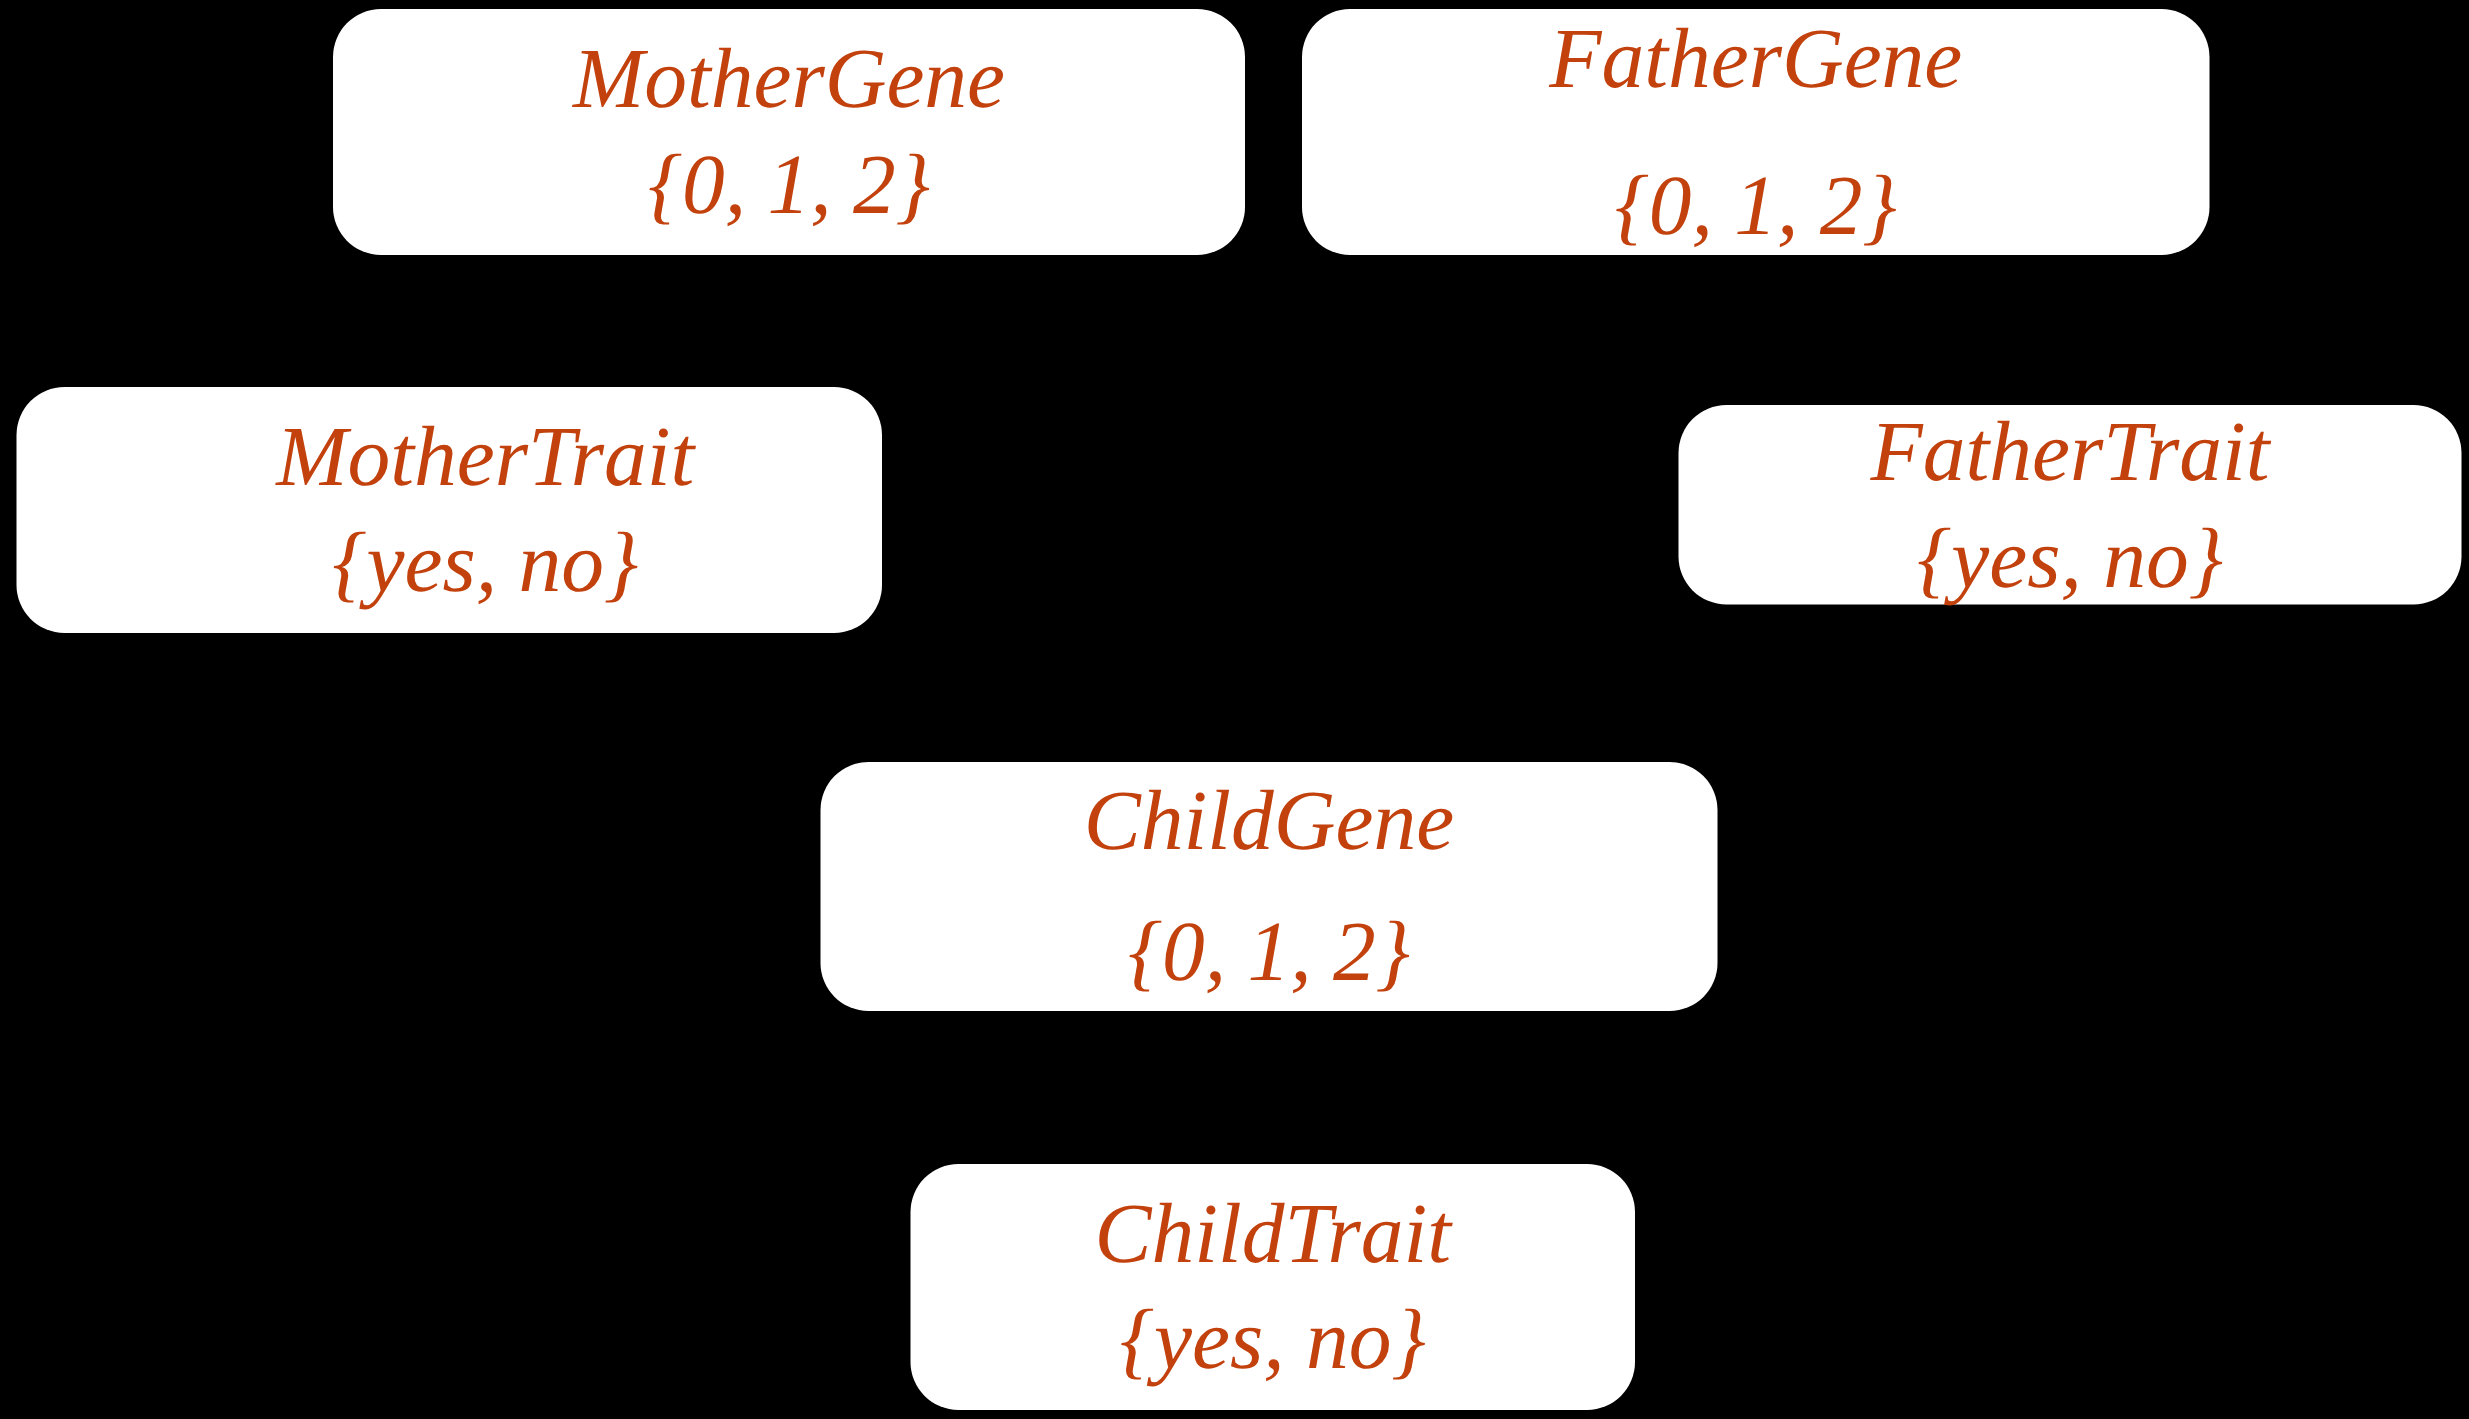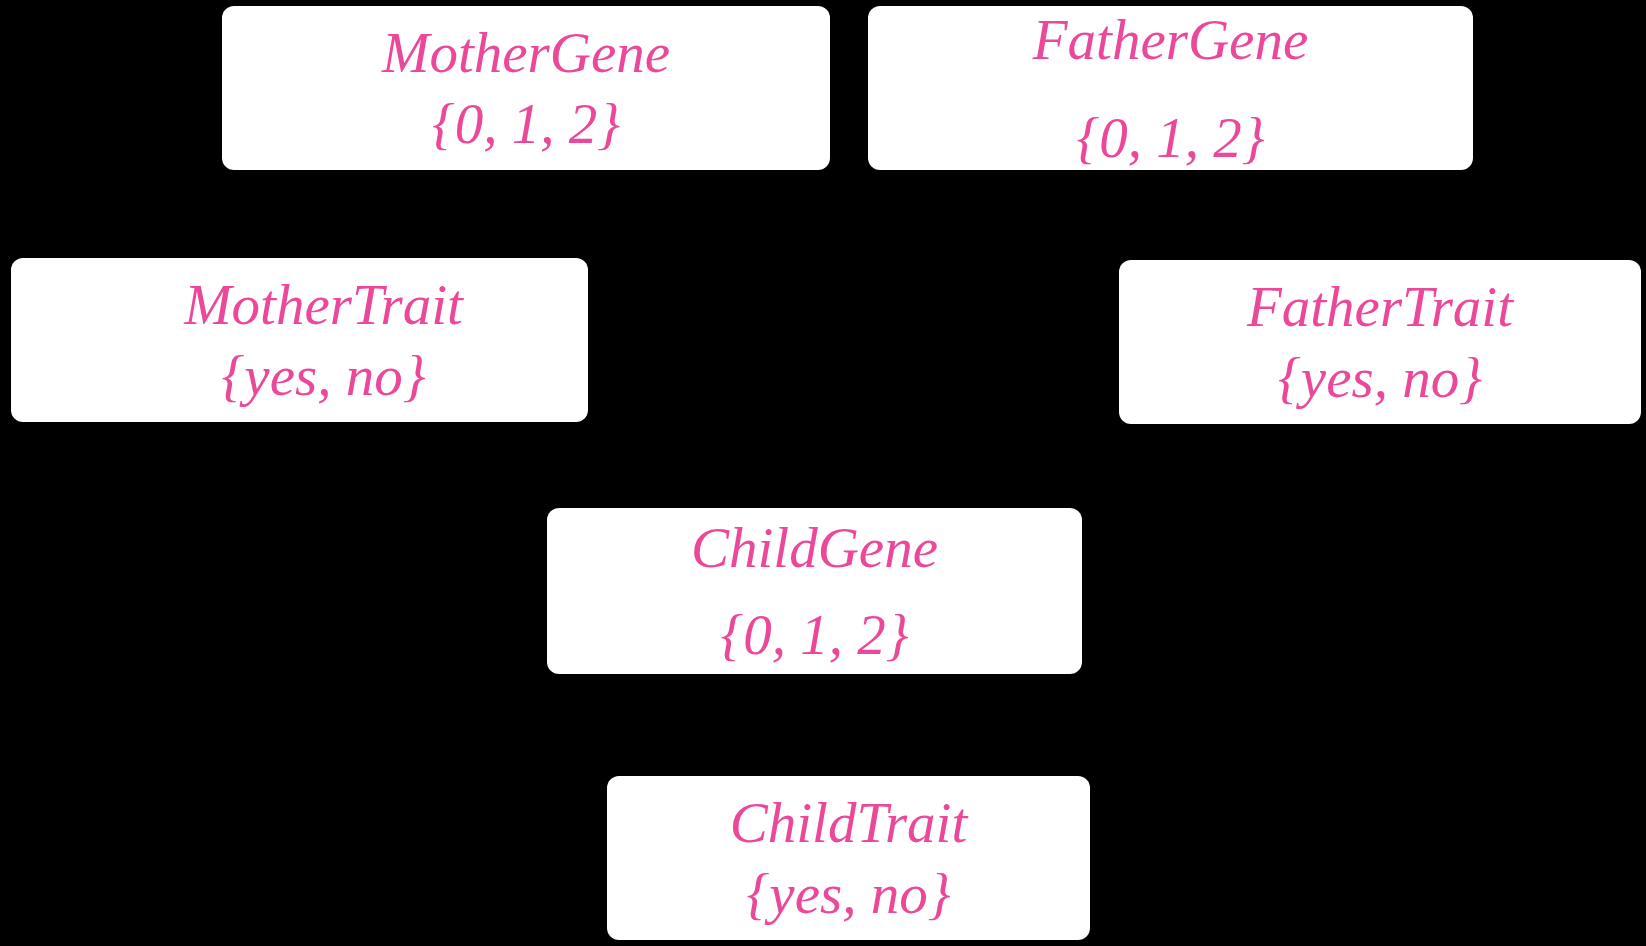--- a/index.html
+++ b/index.html
@@ -11,42 +11,42 @@
     position: relative;
     width: 1646px;
     height: 946px;
     background: #000000;
     overflow: hidden;
     font-family: "Liberation Serif", "DejaVu Serif", serif;
   }
   .node {
     position: absolute;
     background: #ffffff;
-    border-radius: 12px;
-    color: #ec4899;
+    border-radius: 32px;
+    color: #c2410c;
     display: flex;
     flex-direction: column;
     align-items: center;
     justify-content: center;
     text-align: center;
     font-style: italic;
     font-size: 57px;
     line-height: 71px;
   }
   .node .node-label,
   .node .node-domain {
     display: block;
     white-space: nowrap;
   }
   
   #node-mother-gene  { left: 222px;  top: 6px;   width: 608px; height: 164px; }
   #node-father-gene  { left: 868px;  top: 6px;   width: 605px; height: 164px; gap: 27px; }
   #node-mother-trait { left: 11px;   top: 258px; width: 529px; height: 164px; padding-left: 48px; }
-  #node-father-trait { left: 1119px; top: 260px; width: 522px; height: 164px; }
-  #node-child-gene   { left: 547px;  top: 508px; width: 535px; height: 166px; gap: 16px; }
+  #node-father-trait { left: 1119px; top: 270px; width: 522px; height: 133px; }
+  #node-child-gene   { left: 547px;  top: 508px; width: 598px; height: 166px; gap: 16px; }
   #node-child-trait  { left: 607px;  top: 776px; width: 483px; height: 164px; justify-content: center; }
 </style>
 </head>
 <body>
 
 <div class="canvas">
 
   <div class="node" id="node-mother-gene">
     <span class="node-label">MotherGene</span>
     <span class="node-domain">{0, 1, 2}</span>

